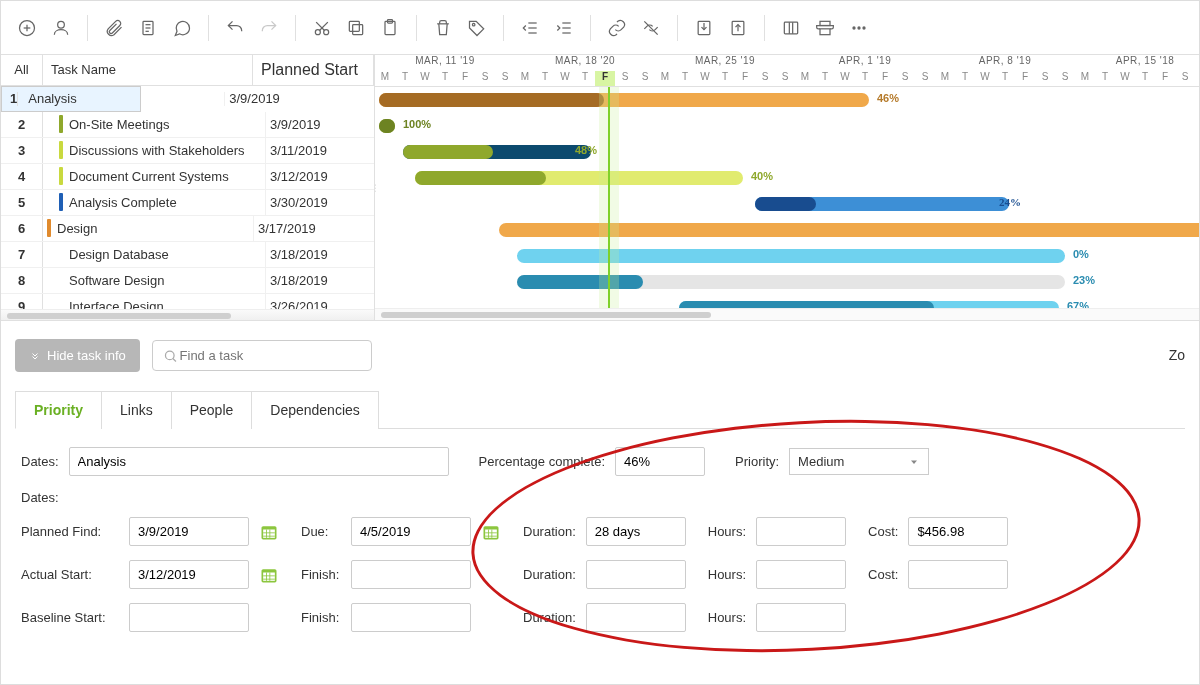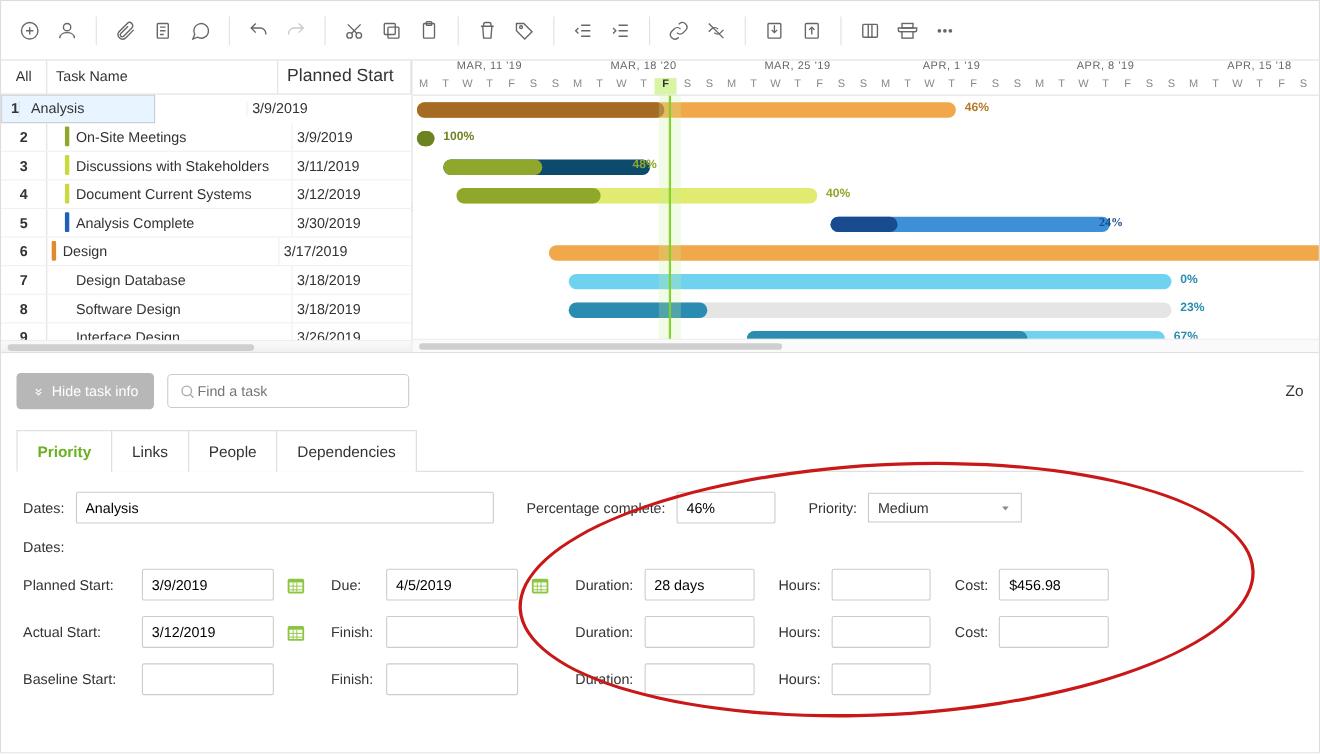--- a/index.html
+++ b/index.html
@@ -441,21 +441,21 @@
           <span>Medium</span>
           <svg class="chev" viewBox="0 0 24 24">
               <polygon points="6 9 18 9 12 16"></polygon>
             </svg>
         </div>
       </div>
 
       <div class="sect">Dates:</div>
 
       <div class="frow">
-        <span class="lbl" style="width:98px">Planned Start:</span>
+        <span class="lbl" style="width:98px">Planned Find:</span>
         <input class="inp w2" value="3/9/2019" style="">
         <span class="cal"><svg viewBox="0 0 24 24">
               <rect x="3" y="5" width="18" height="16" rx="2" fill="#8cc63e"></rect>
               <rect x="5" y="9" width="14" height="10" fill="#fff"></rect>
               <line x1="5" y1="13" x2="19" y2="13" stroke="#8cc63e"></line>
               <line x1="5" y1="17" x2="19" y2="17" stroke="#8cc63e"></line>
               <line x1="9" y1="9" x2="9" y2="19" stroke="#8cc63e"></line>
               <line x1="13" y1="9" x2="13" y2="19" stroke="#8cc63e"></line>
             </svg></span>
         <span class="lbl" style="width:40px;margin-left:12px">Due:</span>

